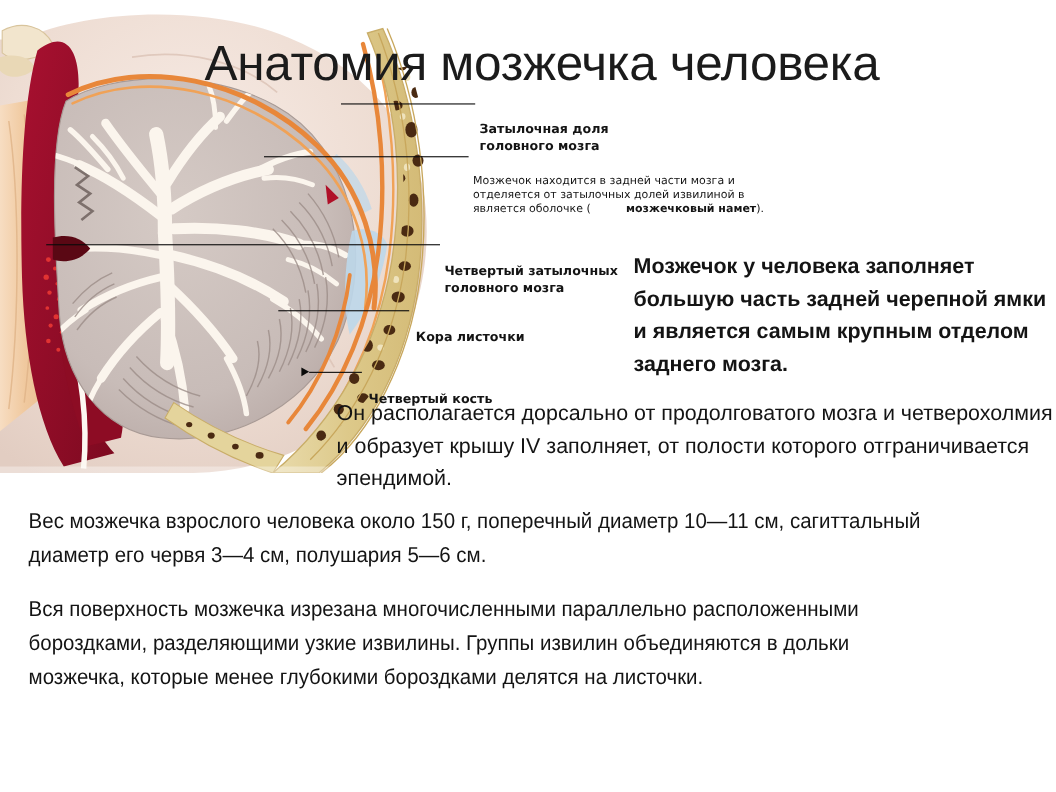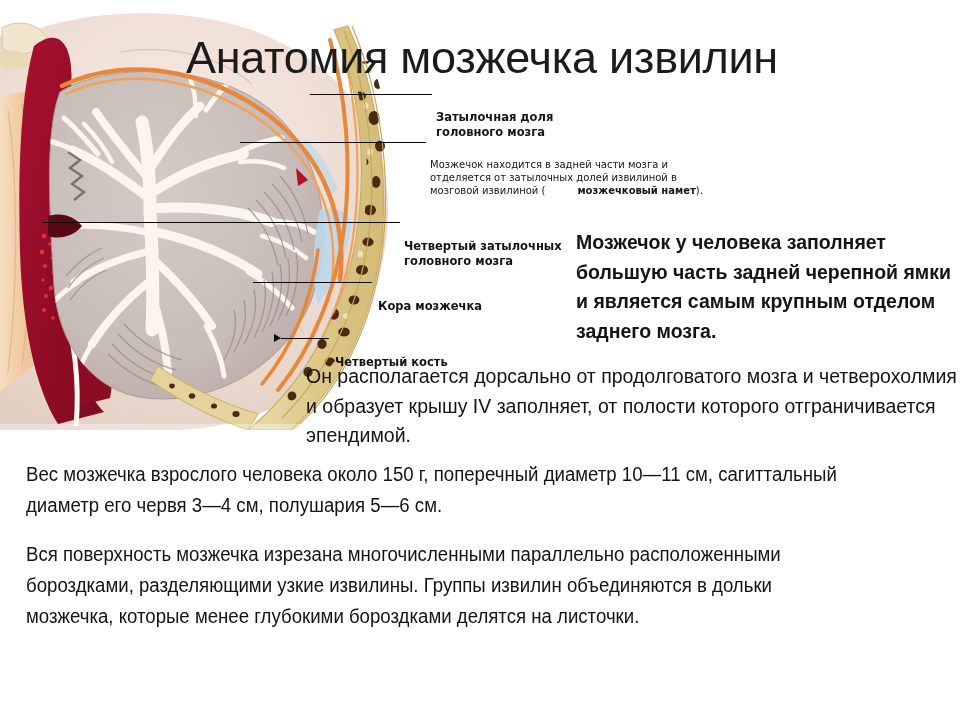--- a/index.html
+++ b/index.html
@@ -346,50 +346,50 @@
           <ellipse cx="214" cy="406" rx="3" ry="2.6"></ellipse>
           <ellipse cx="192" cy="396" rx="3.2" ry="2.8"></ellipse>
           <ellipse cx="172" cy="386" rx="2.8" ry="2.4"></ellipse>
         </g>
 
         <path d="M0 430 L420 430 L420 424 L0 424 Z" fill="#ffffff" opacity="0.35"></path>
       </g>
     </svg>
   </div>
 
-  <div id="title">Анатомия мозжечка извилин</div>
+  <div id="title">Анатомия мозжечка человека</div>
 
   <div class="leader" style="left:310px; top:94px; width:122px;"></div>
 
   <div class="leader" style="left:240px; top:142px; width:186px;"></div>
 
   <div class="leader" style="left:42px; top:222px; width:358px;"></div>
 
   <div class="leader thin" style="left:253px; top:282px; width:119px;"></div>
 
   <div class="leader thin" style="left:281px; top:338px; width:48px;"></div>
   <div class="arrowhead" style="left:274px; top:334px; transform:rotate(180deg);"></div>
 
   <div class="callout" style="left:436px; top:86px;">
     <div>Затылочная доля</div>
     <div>головного мозга</div>
   </div>
 
   <div class="callout small" style="left:430px; top:134px;">
     <div>Мозжечок находится в задней части мозга и</div>
     <div>отделяется от затылочных долей извилиной в</div>
-    <div><span>мозговой извилиной (</span><b>мозжечковый намет</b><span>).</span></div>
+    <div><span>является оболочке (</span><b>мозжечковый намет</b><span>).</span></div>
   </div>
 
   <div class="callout" style="left:404px; top:215px;">
     <div>Четвертый затылочных</div>
     <div>головного мозга</div>
   </div>
 
-  <div class="callout" style="left:378px; top:275px;">Кора мозжечка</div>
+  <div class="callout" style="left:378px; top:275px;">Кора листочки</div>
 
   <div class="callout" style="left:335px; top:331px;">Четвертый кость</div>
 
   <div class="body-text" id="para-right">
     <p>Мозжечок у человека заполняет большую часть задней черепной ямки и является самым крупным отделом заднего мозга.</p>
   </div>
 
   <div class="body-text" id="para-dorsal">
     <p>Он располагается дорсально от продолговатого мозга и четверохолмия и образует крышу IV заполняет, от полости которого отграничивается эпендимой.</p>
   </div>

